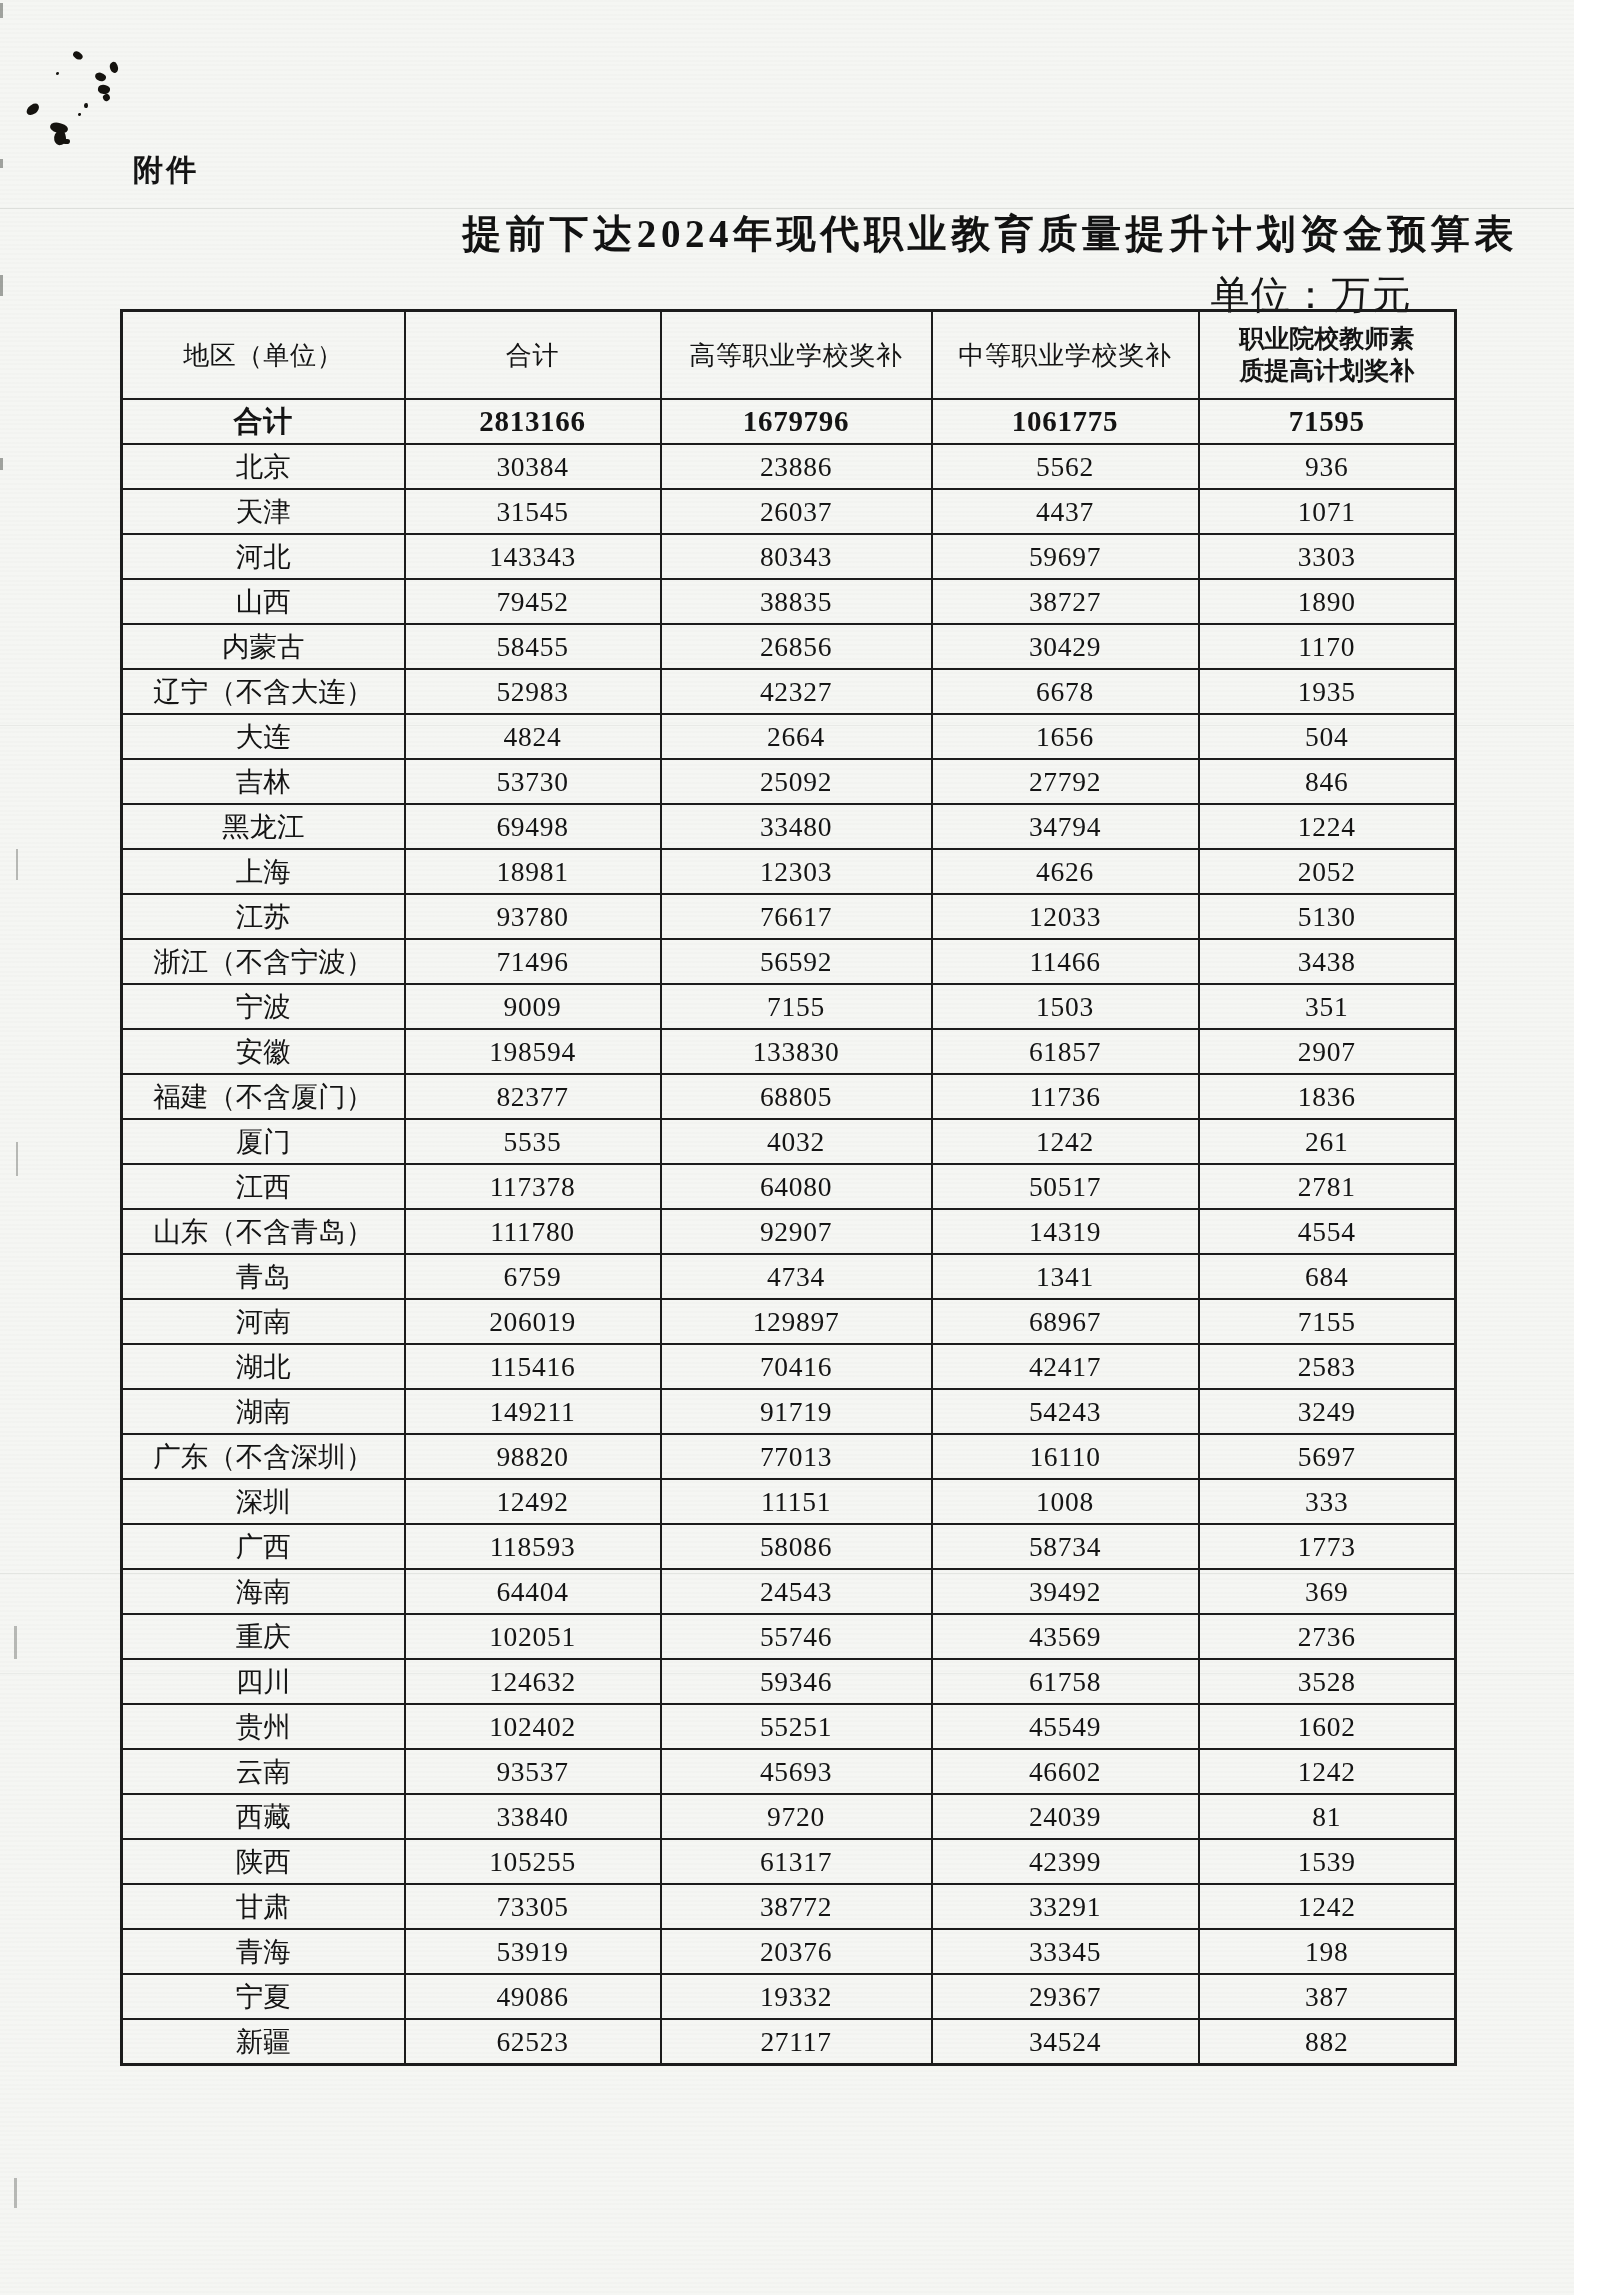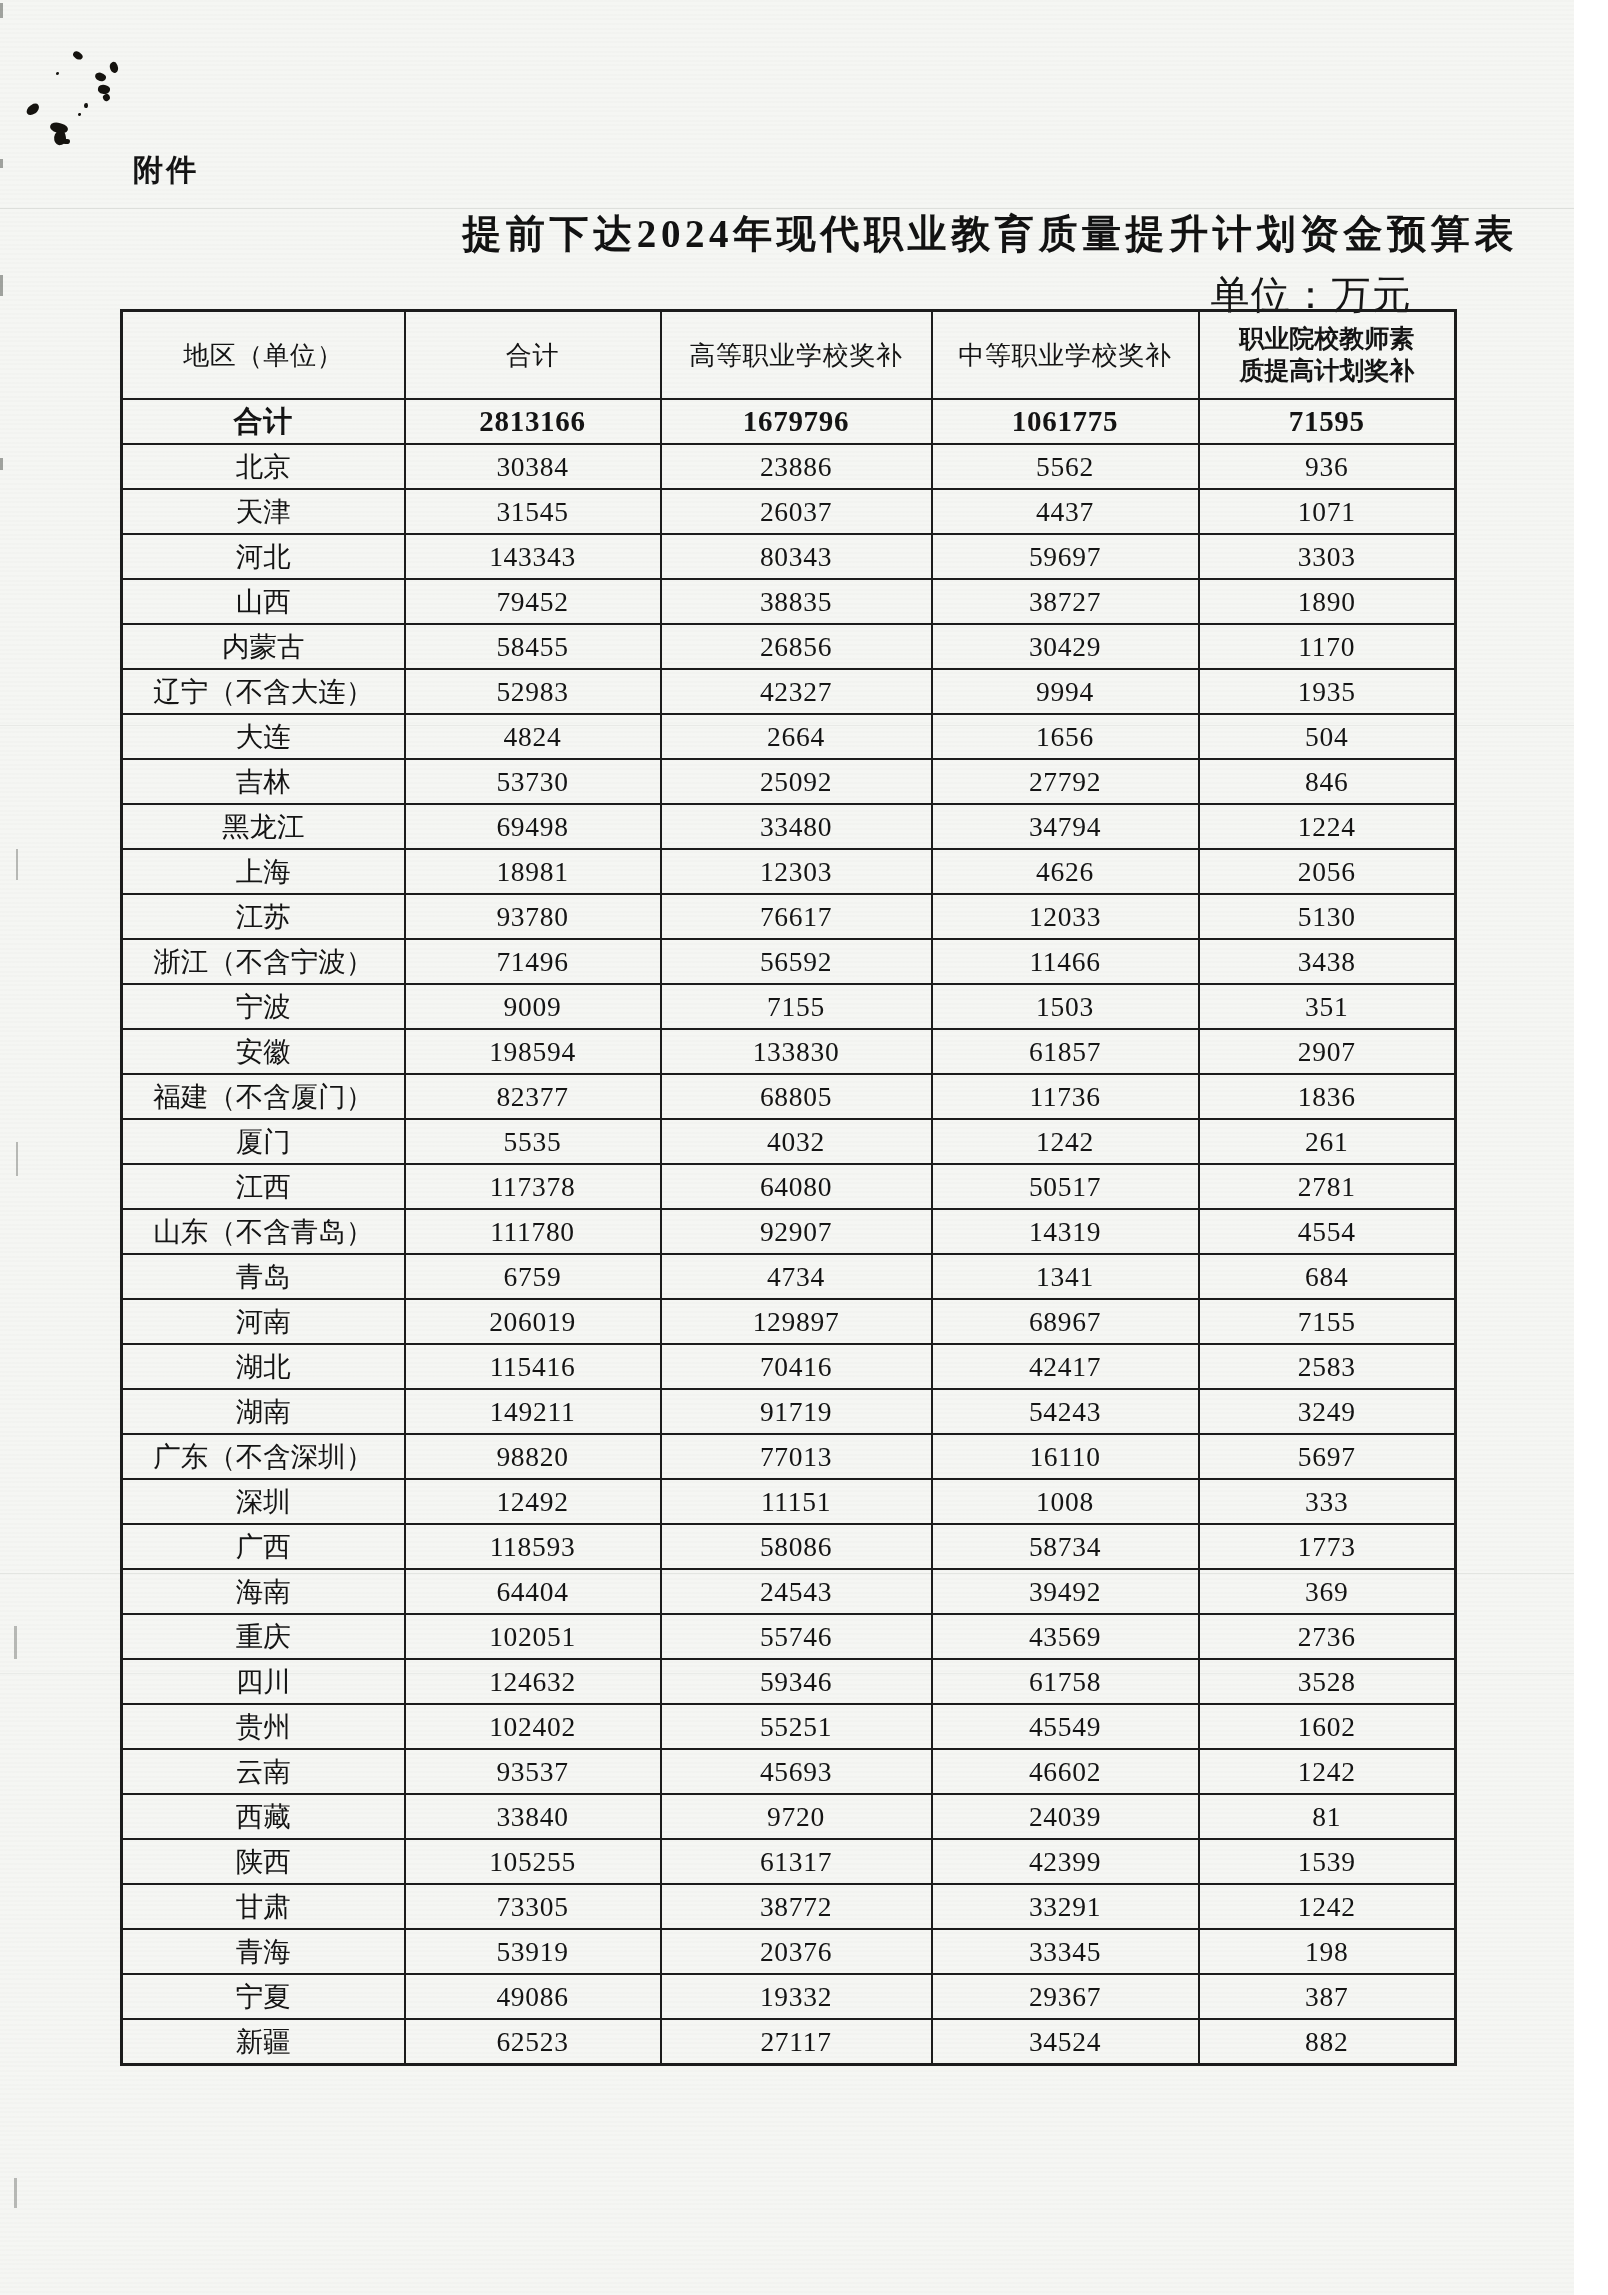--- a/index.html
+++ b/index.html
@@ -166,21 +166,21 @@
           <td class="region">内蒙古</td>
           <td>58455</td>
           <td>26856</td>
           <td>30429</td>
           <td>1170</td>
         </tr>
         <tr>
           <td class="region">辽宁（不含大连）</td>
           <td>52983</td>
           <td>42327</td>
-          <td>9994</td>
+          <td>6678</td>
           <td>1935</td>
         </tr>
         <tr>
           <td class="region">大连</td>
           <td>4824</td>
           <td>2664</td>
           <td>1656</td>
           <td>504</td>
         </tr>
         <tr>
@@ -195,21 +195,21 @@
           <td>69498</td>
           <td>33480</td>
           <td>34794</td>
           <td>1224</td>
         </tr>
         <tr>
           <td class="region">上海</td>
           <td>18981</td>
           <td>12303</td>
           <td>4626</td>
-          <td>2056</td>
+          <td>2052</td>
         </tr>
         <tr>
           <td class="region">江苏</td>
           <td>93780</td>
           <td>76617</td>
           <td>12033</td>
           <td>5130</td>
         </tr>
         <tr>
           <td class="region">浙江（不含宁波）</td>

